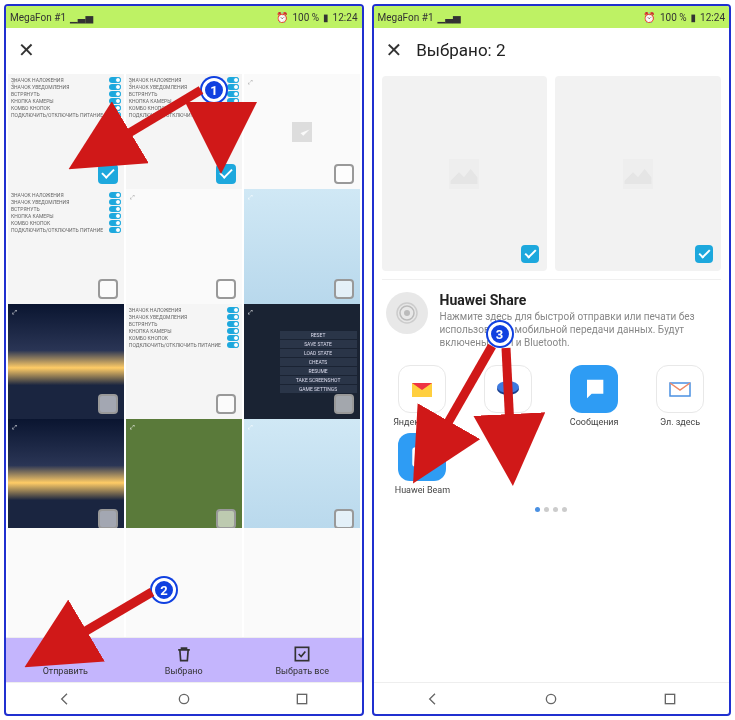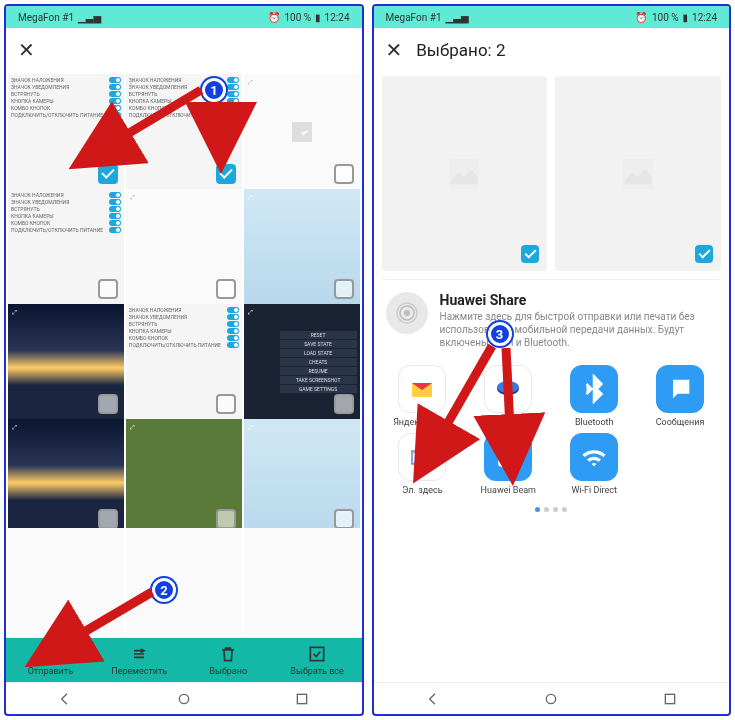--- a/index.html
+++ b/index.html
@@ -1,38 +1,38 @@
 <!DOCTYPE html>
 <html><head>
 <meta charset="utf-8">
 <style>
 * { margin:0; padding:0; box-sizing:border-box; font-family:-apple-system,Roboto,Arial,sans-serif; }
 body { background:#fff; width:735px; height:720px; display:flex; gap:8px; padding:4px; }
 .phone { flex:1; border:2px solid #2030d0; border-radius:4px; background:#fff; display:flex; flex-direction:column; position:relative; overflow:hidden; }
-.status-bar { height:22px; display:flex; align-items:center; justify-content:space-between; padding:0 12px; font-size:10px; color:#333; background:#5eead4; }
+.status-bar { height:22px; display:flex; align-items:center; justify-content:space-between; padding:0 4px; font-size:10px; color:#333; background:#bef264; }
 .status-left,.status-right { display:flex; align-items:center; gap:4px; }
 .header { display:flex; align-items:center; padding:10px 12px; gap:14px; }
 .close-x { font-size:20px; color:#333; font-weight:300; }
 .header-title { font-size:17px; color:#222; }
 .grid { flex:1; display:grid; grid-template-columns:repeat(3,1fr); gap:2px; padding:2px; overflow:hidden; }
 .thumb { position:relative; background:#e8e8e8; aspect-ratio:1; display:flex; align-items:center; justify-content:center; font-size:6px; color:#888; overflow:hidden; }
 .thumb.settings { background:#f5f5f5; flex-direction:column; align-items:flex-start; justify-content:flex-start; padding:3px; gap:1px; }
 .thumb.settings .row { display:flex; align-items:center; justify-content:space-between; width:100%; font-size:5px; color:#666; }
 .thumb.settings .toggle { width:12px; height:6px; background:#1da8dd; border-radius:3px; position:relative; }
 .thumb.settings .toggle::after { content:""; position:absolute; right:0; top:0; width:6px; height:6px; background:#fff; border-radius:50%; border:1px solid #1da8dd; box-sizing:border-box; }
 .thumb.space { background:linear-gradient(180deg,#0a1530 0%,#2a3555 40%,#ffcc66 55%,#1a2540 70%); }
 .thumb.apps { background:linear-gradient(180deg,#d0e8f5,#b8d8ec); }
 .thumb.dark { background:#1a2333; }
 .thumb.white { background:#fafafa; }
 .thumb.game { background:#5a7a3a; }
 .checkbox { position:absolute; bottom:6px; right:6px; width:20px; height:20px; border-radius:4px; border:2px solid #999; background:rgba(255,255,255,.6); }
 .checkbox.checked { background:#1da8dd; border-color:#1da8dd; display:flex; align-items:center; justify-content:center; }
 .checkbox.checked::after { content:""; width:10px; height:5px; border-left:2px solid #fff; border-bottom:2px solid #fff; transform:rotate(-45deg) translate(1px,-1px); }
 .expand-icon { position:absolute; top:4px; left:4px; width:14px; height:14px; color:#999; }
-.toolbar { display:flex; border-top:1px solid #eee; background:#14b8a6; }
+.toolbar { display:flex; border-top:1px solid #eee; background:#c4b5fd; }
 .tb-btn { flex:1; display:flex; flex-direction:column; align-items:center; justify-content:center; padding:6px 2px; gap:2px; font-size:9px; color:#333; }
 .tb-icon { width:20px; height:20px; display:flex; align-items:center; justify-content:center; font-size:16px; }
 .navbar { height:32px; display:flex; align-items:center; justify-content:space-around; border-top:1px solid #eee; }
 .nav-btn { width:16px; height:16px; }
 
 .r-body { flex:1; display:flex; flex-direction:column; padding:0 8px; }
 .big-thumbs { display:flex; gap:8px; padding:4px 0 8px; }
 .big-thumb { flex:1; aspect-ratio:.85; background:#f2f2f2; border-radius:4px; position:relative; display:flex; align-items:center; justify-content:center; }
 .big-thumb .broken { width:40px; height:40px; opacity:.3; }
 .check-sm { position:absolute; bottom:8px; right:8px; width:18px; height:18px; border-radius:4px; background:#1da8dd; display:flex; align-items:center; justify-content:center; }
@@ -246,28 +246,20 @@
             <circle cx="5" cy="18" r="2.5" fill="#333"></circle>
             <circle cx="19" cy="6" r="2.5" fill="#333"></circle>
             <line x1="6" y1="17" x2="18" y2="7" stroke="#333" stroke-width="2"></line>
           </svg>
         </span>
         <span>Отправить</span>
       </div>
       <div class="tb-btn">
         <span class="tb-icon">
           <svg width="20" height="20" viewBox="0 0 24 24">
-            <path fill="none" stroke="#333" stroke-width="2" d="M6 8h12M6 12h12M6 16h12 M14 6l4 2-4 2"></path>
-          </svg>
-        </span>
-        <span>Переместить</span>
-      </div>
-      <div class="tb-btn">
-        <span class="tb-icon">
-          <svg width="20" height="20" viewBox="0 0 24 24">
             <path fill="none" stroke="#333" stroke-width="2" d="M5 7h14M9 7V5h6v2M7 7l1 13h8l1-13"></path>
           </svg>
         </span>
         <span>Выбрано</span>
       </div>
       <div class="tb-btn">
         <span class="tb-icon">
           <svg width="20" height="20" viewBox="0 0 24 24">
             <rect x="4" y="4" width="16" height="16" fill="none" stroke="#333" stroke-width="2"></rect>
             <path d="M8 12l3 3 5-6" fill="none" stroke="#333" stroke-width="2"></path>
@@ -391,28 +383,20 @@
             <svg width="32" height="32" viewBox="0 0 32 32">
               <rect width="32" height="32" rx="7" fill="#fff"></rect>
               <ellipse cx="16" cy="16" rx="11" ry="6" fill="#1a3e8c"></ellipse>
               <ellipse cx="16" cy="14" rx="11" ry="6" fill="#3d7ae0"></ellipse>
             </svg>
           </div>
           <div class="app-label">Яндекс.Диск</div>
         </div>
         <div class="app">
           <div class="app-icon" style="background: rgb(46, 156, 244);">
-            <svg width="30" height="30" viewBox="0 0 24 24">
-              <path fill="#fff" d="M12 2l6 6-4 4 4 4-6 6V2zM6 8l4 4-4 4" stroke="#fff" stroke-width="2"></path>
-            </svg>
-          </div>
-          <div class="app-label">Bluetooth</div>
-        </div>
-        <div class="app">
-          <div class="app-icon" style="background: rgb(46, 156, 244);">
             <svg width="28" height="28" viewBox="0 0 24 24">
               <path fill="#fff" d="M4 4h16v12H10l-4 4V4z"></path>
             </svg>
           </div>
           <div class="app-label">Сообщения</div>
         </div>
         <div class="app">
           <div class="app-icon" style="background: rgb(255, 255, 255); border: 1px solid rgb(232, 232, 232);">
             <svg width="32" height="32" viewBox="0 0 32 32">
               <rect width="32" height="32" rx="7" fill="#fff"></rect>
@@ -423,28 +407,20 @@
           <div class="app-label">Эл. здесь</div>
         </div>
         <div class="app">
           <div class="app-icon" style="background: rgb(46, 156, 244);">
             <svg width="26" height="26" viewBox="0 0 24 24">
               <rect x="3" y="3" width="18" height="18" rx="3" fill="#fff"></rect>
               <path d="M8 17V7l8 10V7" fill="none" stroke="#2e9cf4" stroke-width="2.5"></path>
             </svg>
           </div>
           <div class="app-label">Huawei Beam</div>
-        </div>
-        <div class="app">
-          <div class="app-icon" style="background: rgb(46, 156, 244);">
-            <svg width="28" height="28" viewBox="0 0 24 24">
-              <path fill="#fff" d="M12 20l-2-2a3 3 0 014 0zM6 14a9 9 0 0112 0l-2 2a6 6 0 00-8 0zM2 10a15 15 0 0120 0l-2 2a12 12 0 00-16 0z"></path>
-            </svg>
-          </div>
-          <div class="app-label">Wi-Fi Direct</div>
         </div>
       </div>
 
     <div class="dots">
       <div class="dot active"></div>
       <div class="dot"></div>
       <div class="dot"></div>
       <div class="dot"></div>
     </div>
   </div>

